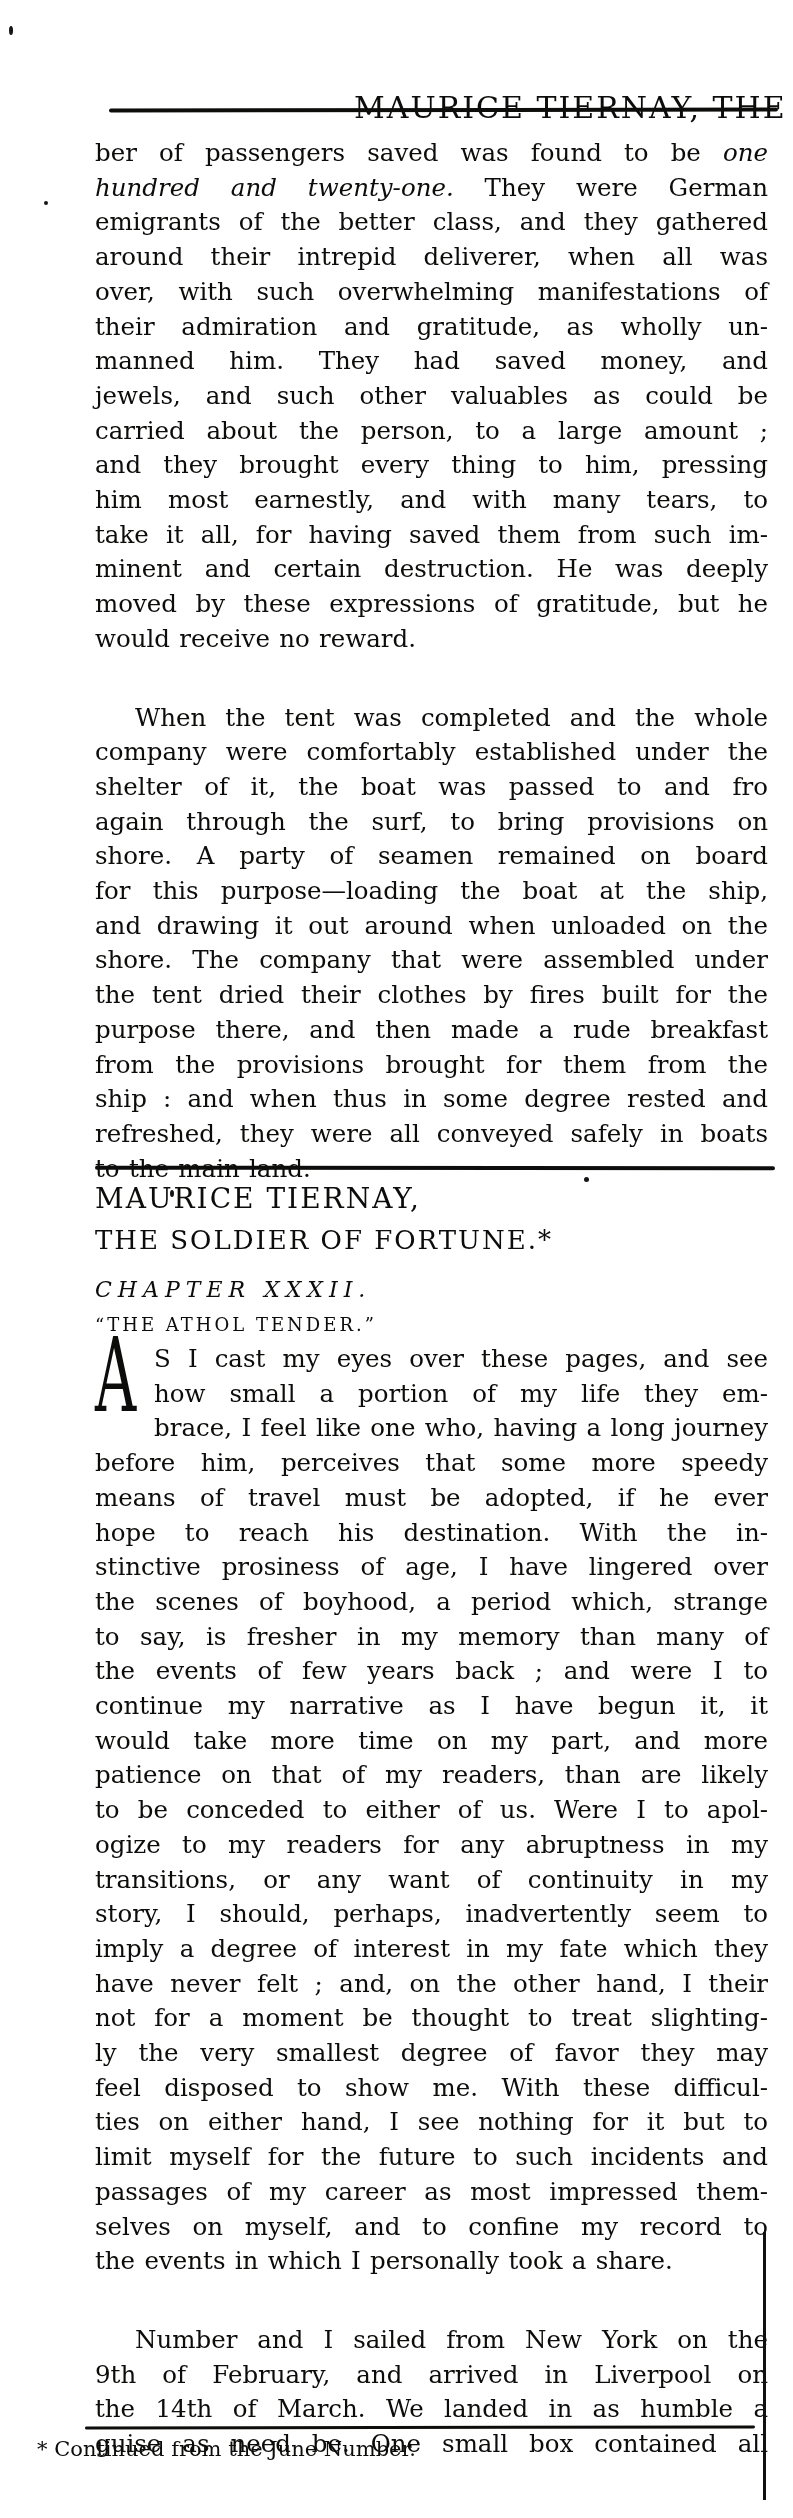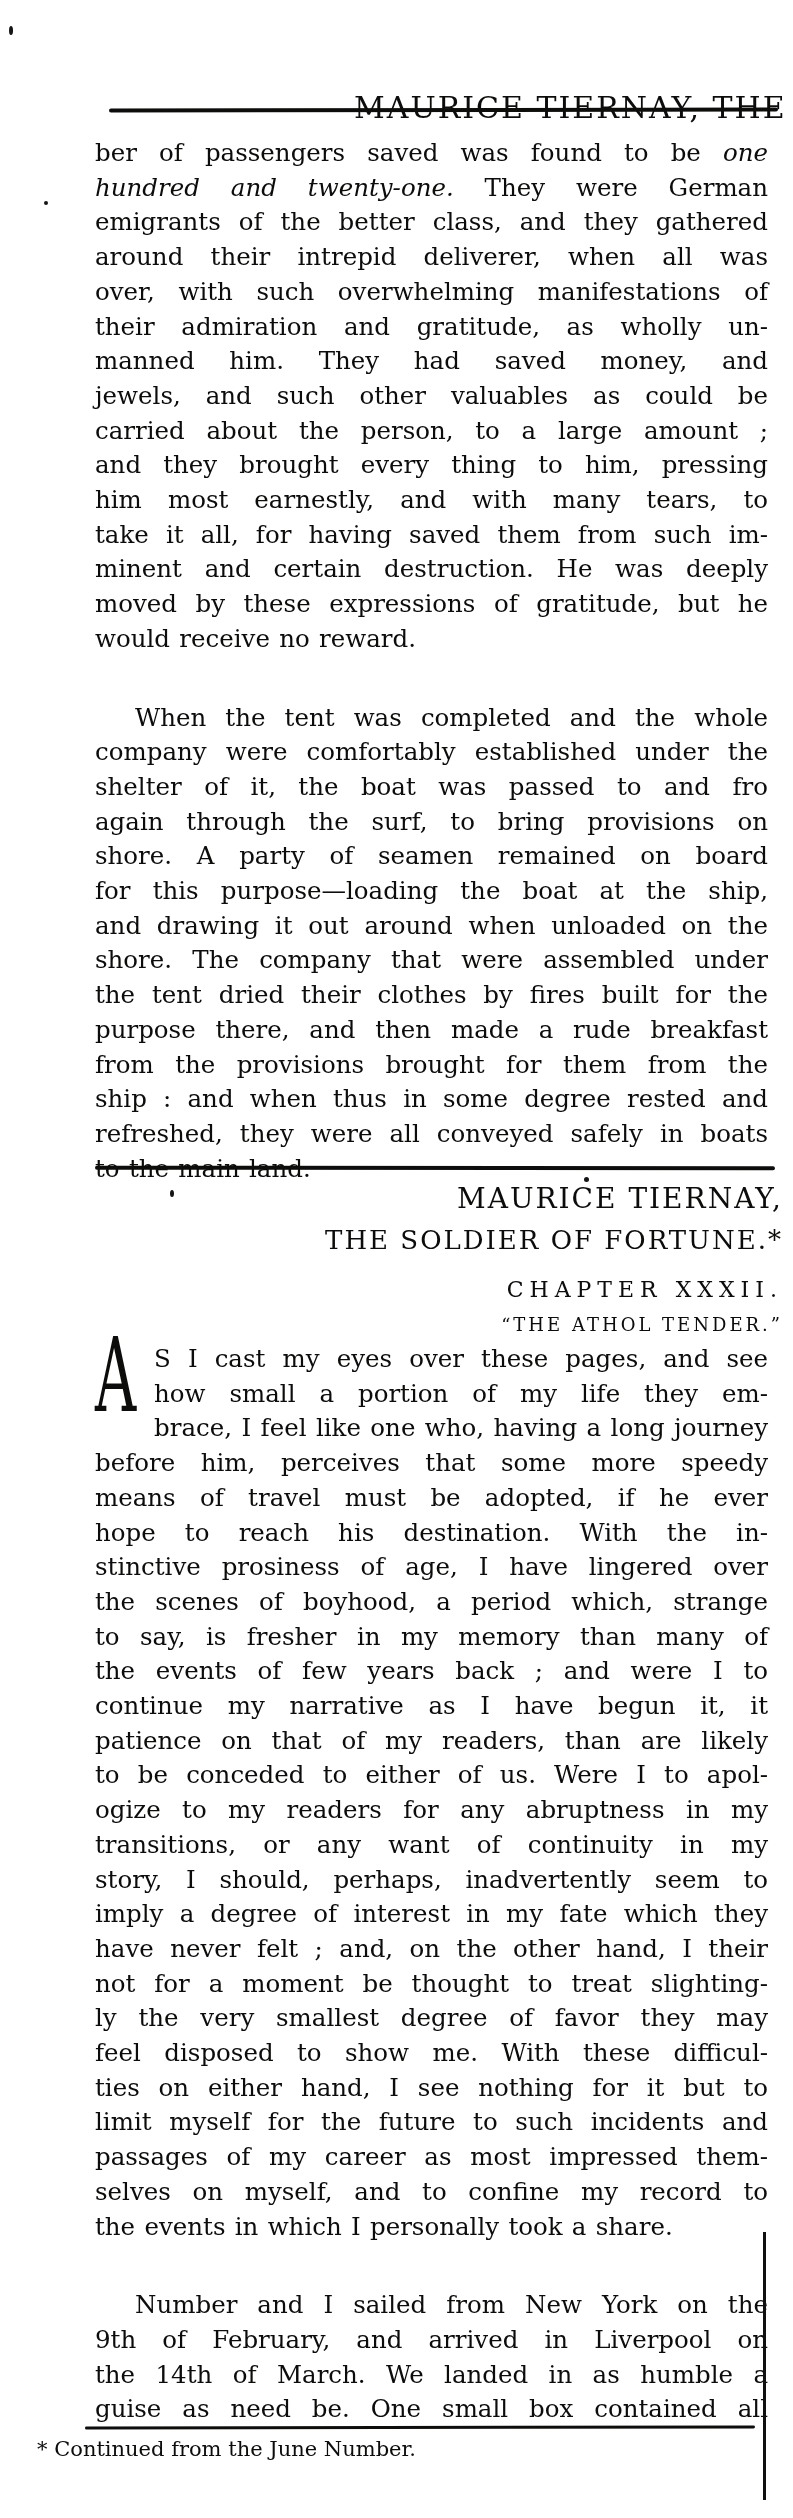--- a/index.html
+++ b/index.html
@@ -47,26 +47,26 @@
     overflow:visible;
   }
   .dropcap>span{
     display:block;font-size:102px;line-height:76px;
     transform:scaleX(0.56);transform-origin:left top;
     margin-top:-5px;
   }
 
   
   .heading{
-    position:absolute;left:110px;width:673px;
-    text-align:right;white-space:nowrap;
+    position:absolute;left:95px;width:673px;
+    text-align:left;white-space:nowrap;
   }
   .h-title1{top:1182px;font-size:28px;letter-spacing:2px;}
   .h-title2{top:1225px;font-size:26px;letter-spacing:2px;}
-  .h-chapter{top:1277px;font-size:22px;letter-spacing:6px;}
+  .h-chapter{top:1277px;font-size:22px;letter-spacing:6px;font-style:italic;}
   .h-subtitle{top:1314px;font-size:18px;letter-spacing:3px;}
 
   
   .footnote{
     position:absolute;left:95px;top:2437px;width:673px;
     text-align:left;font-size:21px;
     transform:translateX(-58px);
   }
 
   
@@ -142,20 +142,21 @@
         <div class="line">how small a portion of my life they em-</div>
         <div class="line">brace, I feel like one who, having a long journey</div>
         <div class="line">before him, perceives that some more speedy</div>
         <div class="line">means of travel must be adopted, if he ever</div>
         <div class="line">hope to reach his destination. With the in-</div>
         <div class="line">stinctive prosiness of age, I have lingered over</div>
         <div class="line">the scenes of boyhood, a period which, strange</div>
         <div class="line">to say, is fresher in my memory than many of</div>
         <div class="line">the events of few years back ; and were I to</div>
         <div class="line">continue my narrative as I have begun it, it</div>
+        <div class="line">would take more time on my part, and more</div>
         <div class="line">patience on that of my readers, than are likely</div>
         <div class="line">to be conceded to either of us. Were I to apol-</div>
         <div class="line">ogize to my readers for any abruptness in my</div>
         <div class="line">transitions, or any want of continuity in my</div>
         <div class="line">story, I should, perhaps, inadvertently seem to</div>
         <div class="line">imply a degree of interest in my fate which they</div>
         <div class="line">have never felt ; and, on the other hand, I their</div>
         <div class="line">not for a moment be thought to treat slighting-</div>
         <div class="line">ly the very smallest degree of favor they may</div>
         <div class="line">feel disposed to show me. With these difficul-</div>

